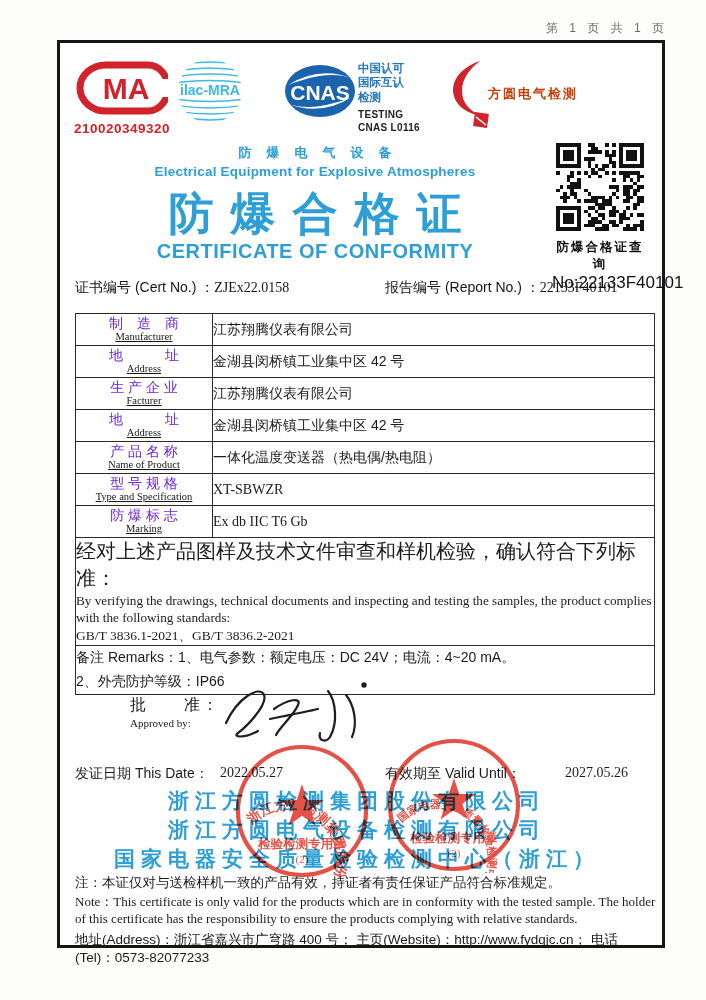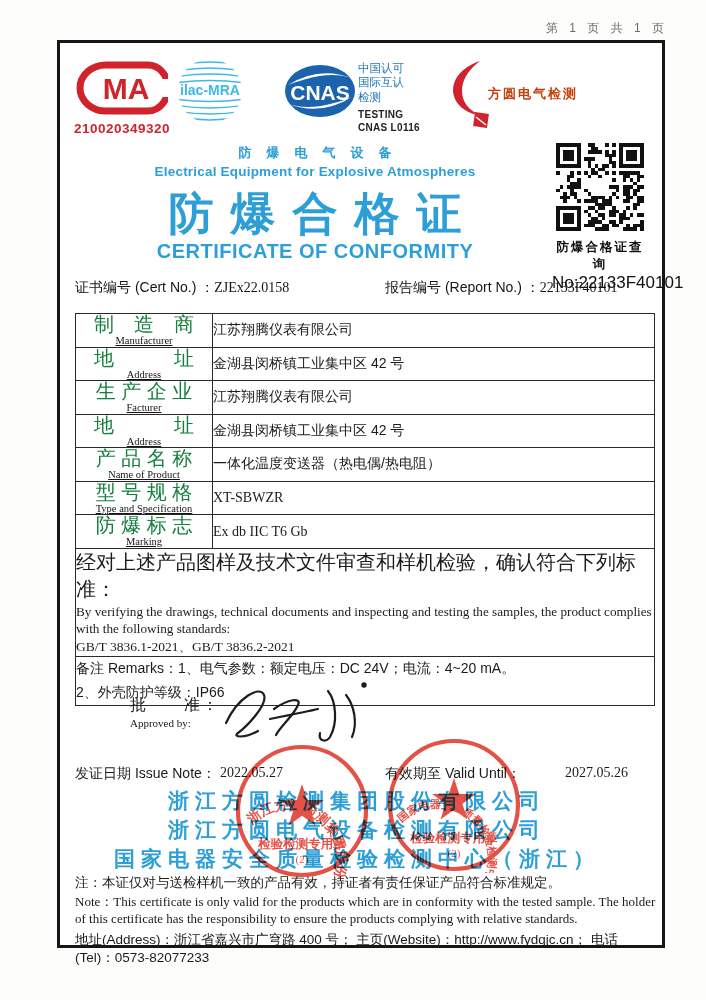--- a/index.html
+++ b/index.html
@@ -18,21 +18,21 @@
     position:absolute;left:57px;top:40px;width:602px;height:902px;
     border:3px solid #161616;background:#fff;
   }
   
   .logo{position:absolute;}
   .cma{left:14px;top:18px;width:96px;text-align:center;}
   .cma-number{font-size:13.5px;font-weight:bold;color:#d0232b;letter-spacing:.5px;margin-top:2px;}
   .ilac{left:116px;top:14px;}
   .cnas{left:224px;top:20px;}
   .cnas-side{left:298px;top:18px;width:78px;}
-  .cnas-side .cn{color:#2176b8;font-size:11.5px;line-height:1.25;font-weight:normal;}
+  .cnas-side .cn{color:#2176b8;font-size:11.5px;line-height:1.25;font-weight:bold;}
   .cnas-side .en{color:#222;font-size:10px;font-weight:bold;line-height:1.3;margin-top:4px;letter-spacing:.3px;}
   .fy-logo{left:386px;top:16px;}
   .fy-text{position:absolute;left:428px;top:42px;font-size:13px;font-weight:bold;color:#c2410c;letter-spacing:2px;}
   
   .hdr{position:absolute;left:0;width:510px;text-align:center;color:#2d9fd6;}
   .hdr-cn1{top:101px;font-size:13px;font-weight:bold;letter-spacing:15px;text-indent:15px;}
   .hdr-en1{top:121px;font-size:13.5px;font-weight:bold;letter-spacing:.2px;}
   .hdr-cn2{top:141px;font-size:45px;font-weight:bold;letter-spacing:17px;text-indent:17px;}
   .hdr-en2{top:197px;font-size:20px;font-weight:bold;letter-spacing:.5px;}
   .qr-wrap{position:absolute;left:492px;top:100px;width:96px;text-align:center;}
@@ -44,21 +44,21 @@
   .certline .left{position:absolute;left:0;}
   .certline .right{position:absolute;left:310px;}
   .latin{font-family:"Liberation Serif", serif;}
   
   table.main{
     position:absolute;left:15px;top:270px;width:580px;
     border-collapse:collapse;table-layout:fixed;
   }
   table.main td{border:1.6px solid #2a2a2a;padding:0;}
   td.lab{width:136px;text-align:center;vertical-align:middle;height:31px;}
-  .lab-cn{font-size:20px;color:#15803d;line-height:1.05;}
+  .lab-cn{font-size:14px;color:#6d28d9;line-height:1.05;}
   .lab-en{font-size:10.5px;color:#151515;font-family:"Liberation Serif", serif;line-height:1.1;text-decoration:underline;}
   td.val{padding-left:9px;font-size:14px;vertical-align:middle;}
   td.block{padding:5px 8px 4px 8px;vertical-align:top;}
   .std-cn{font-size:20px;line-height:1.35;}
   .std-en{font-size:13.2px;font-family:"Liberation Serif", serif;line-height:1.3;}
   .std-gb{font-size:13.5px;font-family:"Liberation Serif", serif;margin-top:1px;}
   .rem-line{font-size:14px;line-height:1.7;}
   
   .approve{position:absolute;left:70px;top:652px;}
   .approve .cn{font-size:16px;letter-spacing:2px;}
@@ -524,21 +524,21 @@
       <path d="M8,48 C20,22 42,10 46,20 C50,30 28,52 20,58 C14,62 26,64 40,56"></path>
       <path d="M56,34 C70,24 84,22 80,30 C76,40 62,52 58,60"></path>
       <path d="M52,44 C72,40 92,36 100,34"></path>
       <path d="M110,16 C118,26 120,48 112,62 C108,68 100,66 102,58"></path>
       <path d="M128,20 C136,30 140,48 134,62"></path>
       <circle cx="146" cy="10" r="1.6" fill="#1d1d1d"></circle>
     </g>
   </svg>
 
   <div class="dates">
-    <span class="i-lab">发证日期 Issue Note：</span>
+    <span class="i-lab">发证日期 This Date：</span>
     <span class="i-val latin">2022.05.27</span>
     <span class="v-lab">有效期至 Valid Until：</span>
     <span class="v-val latin">2027.05.26</span>
   </div>
 
   <div class="issuers">
     <div class="issuer-line">浙江方圆检测集团股份有限公司</div>
     <div class="issuer-line">浙江方圆电气设备检测有限公司</div>
     <div class="issuer-line">国家电器安全质量检验检测中心（浙江）</div>
   </div>

